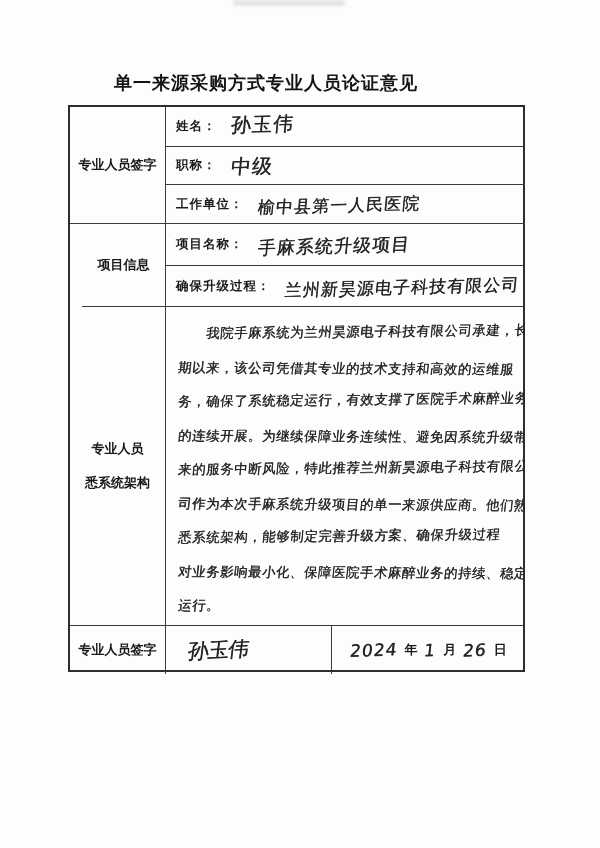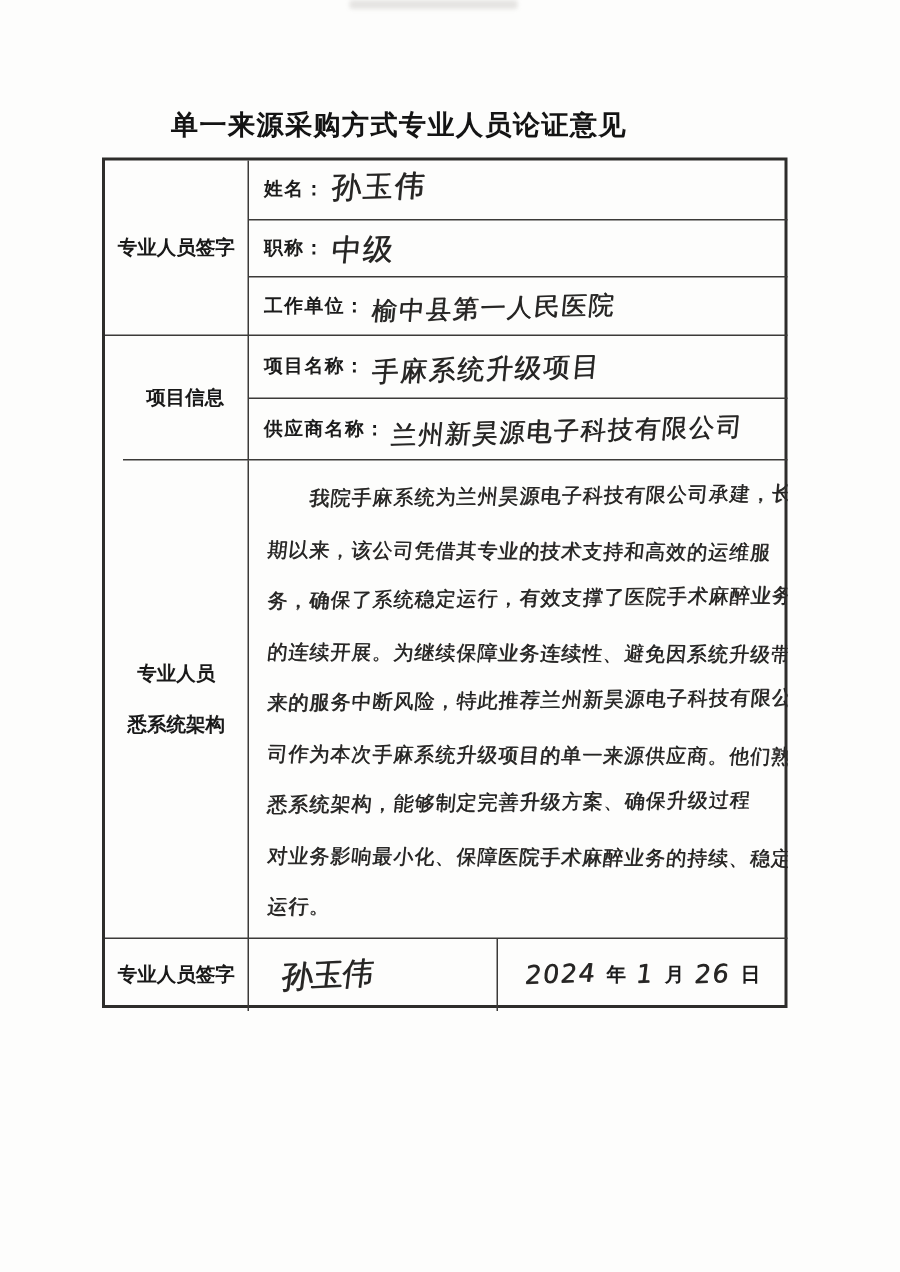--- a/index.html
+++ b/index.html
@@ -61,21 +61,21 @@
     font-size: 13px;
     font-weight: 700;
     color: #191919;
     text-align: center;
     gap: 16px;
   }
   .field {
     display: flex;
     align-items: center;
     padding-left: 10px;
-    gap: 4px;
+    gap: 14px;
     white-space: nowrap;
   }
   .field .lbl {
     font-size: 12.5px;
     font-weight: 700;
     color: #1b1b1b;
     letter-spacing: 1px;
     flex: none;
   }
   
@@ -169,21 +169,21 @@
     <div class="cell sec-label" style="grid-area:4/1/6/2;margin-left:12px;">
       <span>项目信息</span>
     </div>
 
     <div class="cell field no-r" style="grid-area:4/2/5/4;">
       <span class="lbl">项目名称：</span>
       <span class="hw hw-proj">手麻系统升级项目</span>
     </div>
 
     <div class="cell field no-r" style="grid-area:5/2/6/4;">
-      <span class="lbl">供应商名称：</span>
+      <span class="lbl">确保升级过程：</span>
       <span class="hw hw-supp">兰州新昊源电子科技有限公司</span>
     </div>
 
     <div class="cell sec-label" style="grid-area:6/1/7/2;">
       <span>专业人员</span>
       <span>悉系统架构</span>
     </div>
 
     <div class="cell opinion-cell no-r" style="grid-area:6/2/7/4;">
       <div class="op-line first">我院手麻系统为兰州昊源电子科技有限公司承建，长</div>

